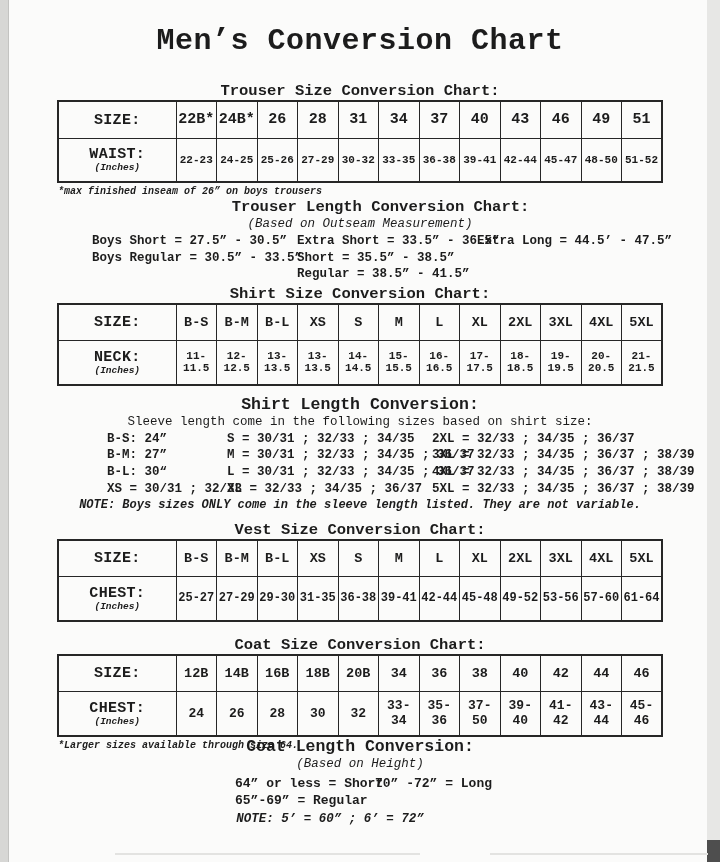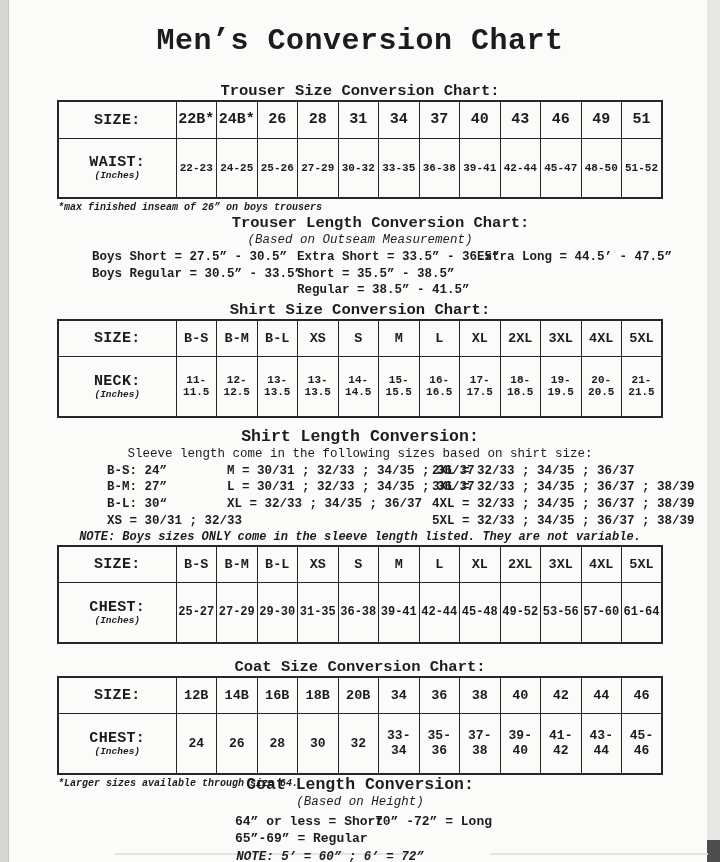--- a/index.html
+++ b/index.html
@@ -69,21 +69,21 @@
   table.ct td, table.ct th {
     border: 1.6px solid #262626;
     text-align: center;
     vertical-align: middle;
     font-weight: bold;
     padding: 0 1px;
   }
   table.ct { border: 2.4px solid #262626; }
   table.ct col.lblcol { width: 118px; }
   .r-top td, .r-top th { height: 37px; }
-  .r-bot td, .r-bot th { height: 60px; }
+  .r-bot td, .r-bot th { height: 44px; }
   .lbl-main { font-size: 15px; font-weight: bold; letter-spacing: .3px; }
   .lbl-sub  { font-size: 9.5px; font-style: italic; font-weight: bold; line-height: 10px; }
   .v-num  { font-size: 15px; }
   .v-size { font-size: 13.5px; }
   .v-rng  { font-size: 11px; }
   .v-rng2 { font-size: 12px; }
   .v-chc  { font-size: 13px; }
 
   .after-tbl { position: relative; height: 0; }
   .footnote {
@@ -251,33 +251,35 @@
   <div class="sec-h big mt9">Shirt Length Conversion:</div>
   <div class="sub-b">Sleeve length come in the following sizes based on shirt size:</div>
   <div class="cols sl-cols">
     <div class="col sl-c1">
       <div>B-S: 24”</div>
       <div>B-M: 27”</div>
       <div>B-L: 30“</div>
       <div>XS = 30/31 ; 32/33</div>
     </div>
     <div class="col sl-c2">
+      <div>S = 30/31 ; 32/33 ; 34/35</div>
       <div>M = 30/31 ; 32/33 ; 34/35 ; 36/37</div>
       <div>L = 30/31 ; 32/33 ; 34/35 ; 36/37</div>
       <div>XL = 32/33 ; 34/35 ; 36/37</div>
     </div>
     <div class="col sl-c3">
       <div>2XL = 32/33 ; 34/35 ; 36/37</div>
       <div>3XL = 32/33 ; 34/35 ; 36/37 ; 38/39</div>
       <div>4XL =  32/33 ; 34/35 ; 36/37 ; 38/39</div>
       <div>5XL =  32/33 ; 34/35 ; 36/37 ; 38/39</div>
     </div>
   </div>
   <div class="note-i">NOTE: Boys sizes ONLY come in the sleeve length listed. They are not variable.</div>
 
+  <div class="sec-h mt8">Vest Size Conversion Chart:</div>
   <table class="ct mt2">
     <colgroup>
         <col class="lblcol">
       </colgroup>
     <tbody>
         <tr class="r-top">
       <th><span class="lbl-main">SIZE:</span></th>
       <td class="v-size">B-S</td>
       <td class="v-size">B-M</td>
       <td class="v-size">B-L</td>
@@ -338,21 +340,21 @@
         <div class="lbl-main">CHEST:</div>
         <div class="lbl-sub">(Inches)</div>
       </th>
       <td class="v-chc">24</td>
       <td class="v-chc">26</td>
       <td class="v-chc">28</td>
       <td class="v-chc">30</td>
       <td class="v-chc">32</td>
       <td class="v-chc">33-34</td>
       <td class="v-chc">35-36</td>
-      <td class="v-chc">37-38</td>
+      <td class="v-chc">37-50</td>
       <td class="v-chc">39-40</td>
       <td class="v-chc">41-42</td>
       <td class="v-chc">43-44</td>
       <td class="v-chc">45-46</td>
     </tr>
   </tbody>
     </table>
   <div class="after-tbl">
     <div class="footnote">*Larger sizes available through size 64.</div>
   </div>

